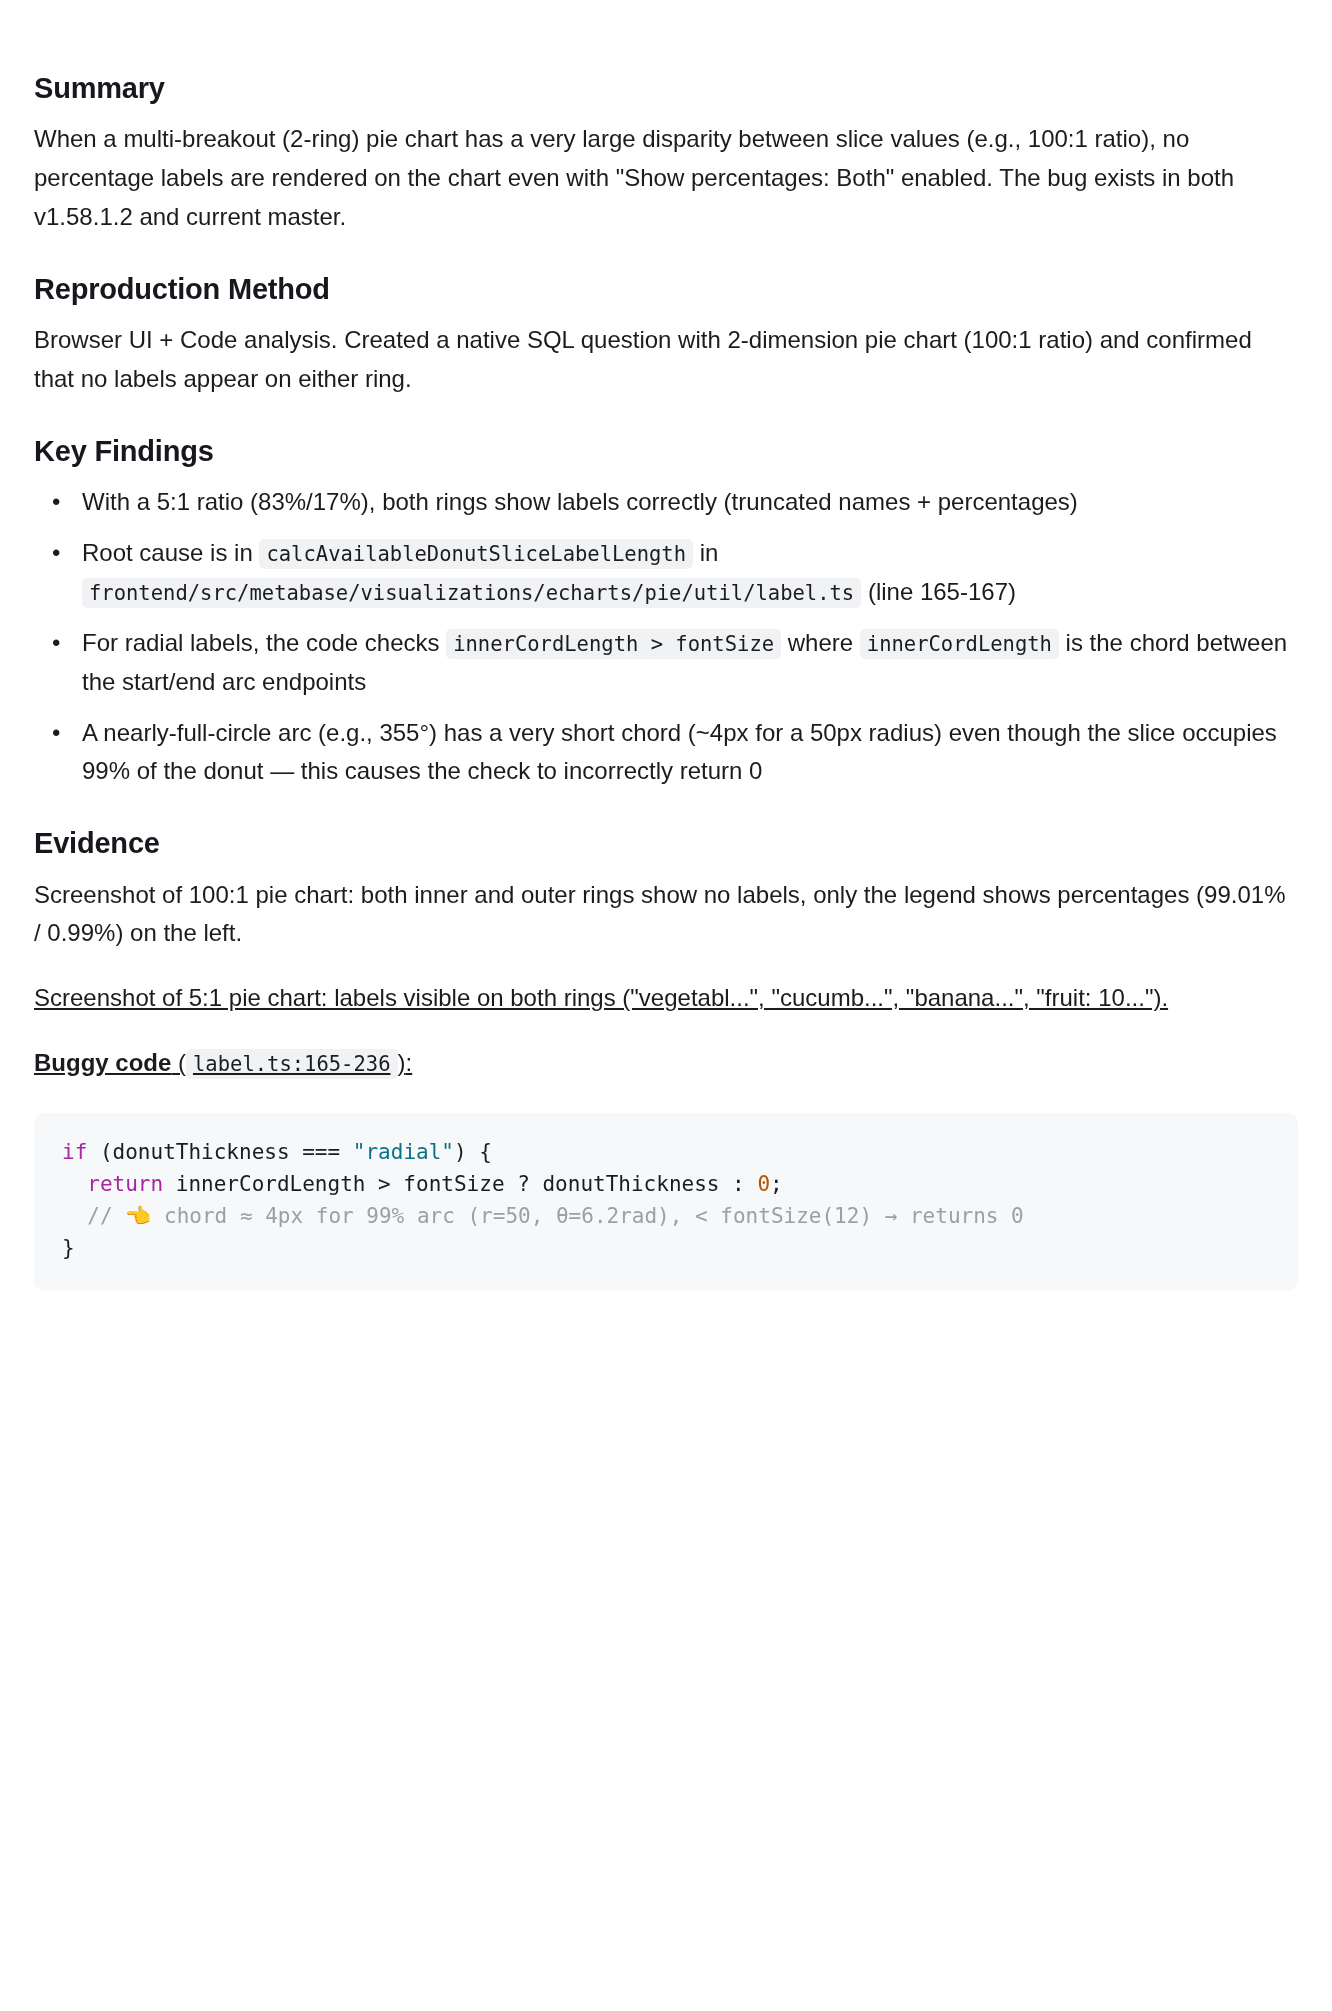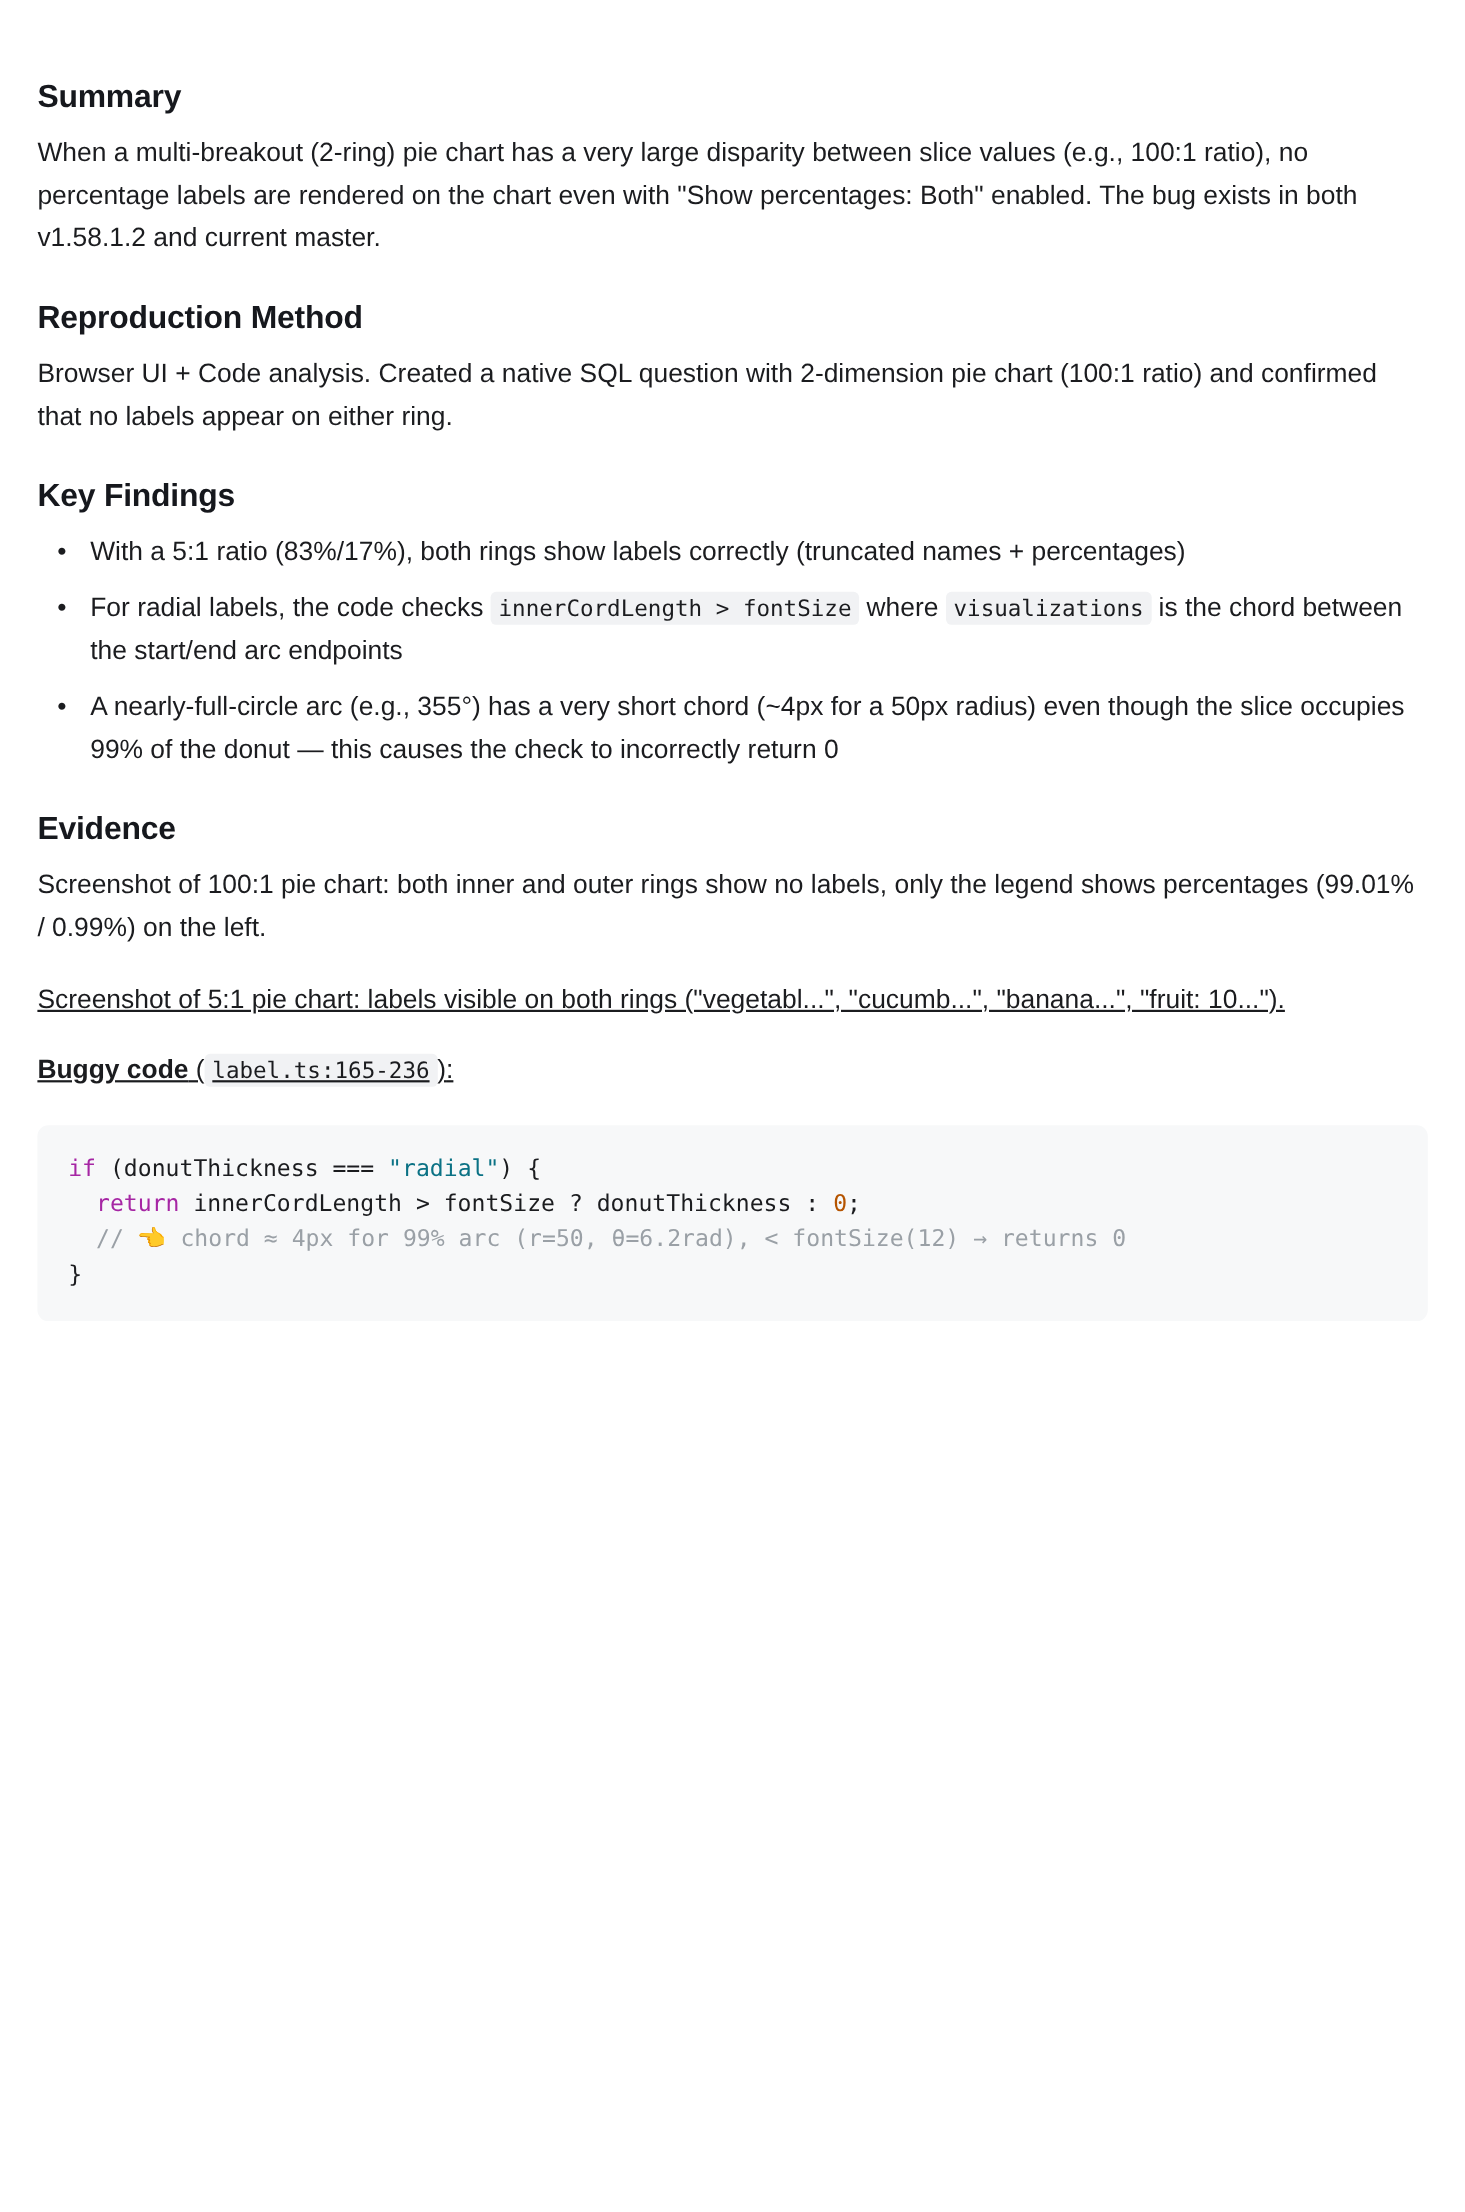--- a/index.html
+++ b/index.html
@@ -108,21 +108,22 @@
 
   <div class="section">
     <h2 class="section-title">Reproduction Method</h2>
     <p class="para">Browser UI + Code analysis. Created a native SQL question with 2-dimension pie chart (100:1 ratio) and confirmed that no labels appear on either ring.</p>
   </div>
 
   <div class="section">
     <h2 class="section-title">Key Findings</h2>
     <ul class="findings" id="findings-list">
         <li><span>With a 5:1 ratio (83%/17%), both rings show labels correctly (truncated names + percentages)</span></li>
-        <li><span>For radial labels, the code checks </span><code class="inline">innerCordLength &gt; fontSize</code><span> where </span><code class="inline">visualizations</code><span> is the chord between the start/end arc endpoints</span></li>
+        <li><span>Root cause is in </span><code class="inline">calcAvailableDonutSliceLabelLength</code><span> in </span><code class="inline">frontend/src/metabase/visualizations/echarts/pie/util/label.ts</code><span> (line 165-167)</span></li>
+        <li><span>For radial labels, the code checks </span><code class="inline">innerCordLength &gt; fontSize</code><span> where </span><code class="inline">innerCordLength</code><span> is the chord between the start/end arc endpoints</span></li>
         <li><span>A nearly-full-circle arc (e.g., 355°) has a very short chord (~4px for a 50px radius) even though the slice occupies 99% of the donut — this causes the check to incorrectly return 0</span></li>
       </ul>
   </div>
 
   <div class="section">
     <h2 class="section-title">Evidence</h2>
     <p class="para">Screenshot of 100:1 pie chart: both inner and outer rings show no labels, only the legend shows percentages (99.01% / 0.99%) on the left.</p>
     <p class="para evidence-line">Screenshot of 5:1 pie chart: labels visible on both rings ("vegetabl...", "cucumb...", "banana...", "fruit: 10...").</p>
     <p class="para evidence-line">
       <span class="bold">Buggy code</span><span> (</span><code class="inline">label.ts:165-236</code><span>)</span><span>:</span>

